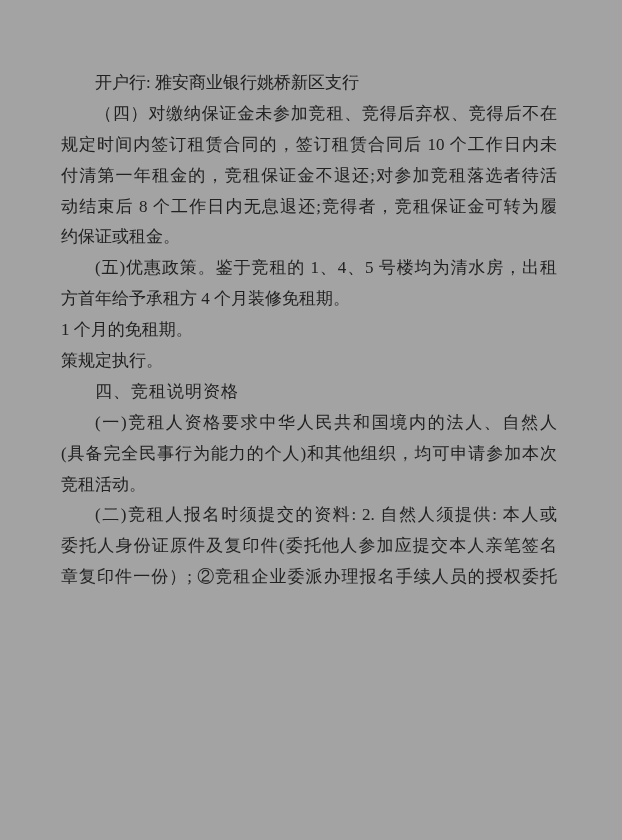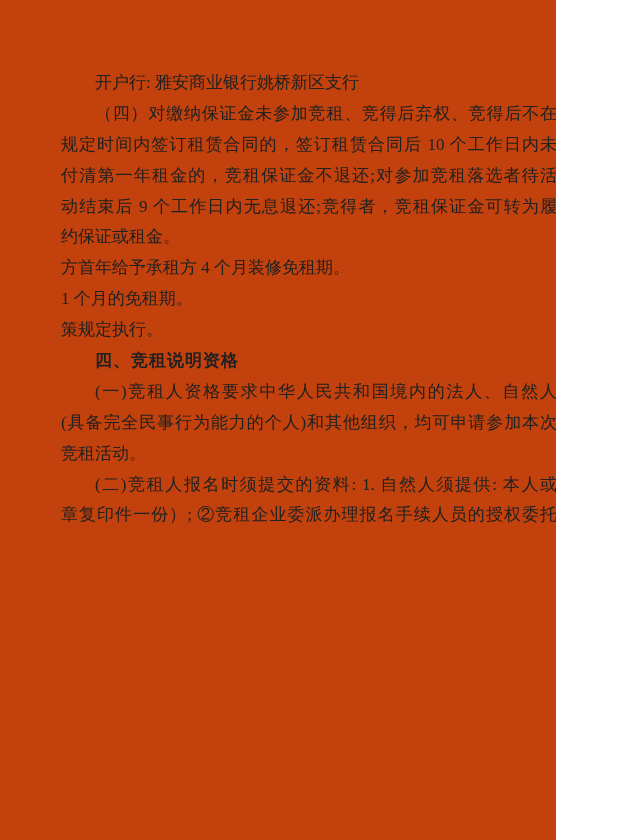--- a/index.html
+++ b/index.html
@@ -7,23 +7,23 @@
     padding: 0;
     background: #ffffff;
   }
   body {
     width: 622px;
     height: 840px;
     font-family: "Liberation Serif", "DejaVu Serif", serif;
   }
   .page {
     position: relative;
-    width: 556px;
+    width: 622px;
     height: 840px;
-    background: #c2410c;
+    background: #a3a3a3;
     overflow: hidden;
   }
   .content {
     position: absolute;
     left: 61px;
     top: 68px;
     width: 496px;
     color: #212121;
     font-size: 17px;
   }
@@ -36,39 +36,41 @@
   .fill {
     white-space: normal;
     overflow: hidden;
     text-align: justify;
     text-align-last: justify;
   }
   .indent {
     text-indent: 34px;
   }
   .heading {
-    font-weight: bold;
+    font-weight: normal;
     font-family: "Liberation Sans", "DejaVu Sans", sans-serif;
     letter-spacing: 1px;
   }
 </style>
 </head>
 <body>
 
 <div class="page">
   <div class="content">
     <div class="line indent">开户行: 雅安商业银行姚桥新区支行</div>
     <div class="line indent fill">（四）对缴纳保证金未参加竞租、竞得后弃权、竞得后不在</div>
     <div class="line fill">规定时间内签订租赁合同的，签订租赁合同后 10 个工作日内未</div>
     <div class="line fill">付清第一年租金的，竞租保证金不退还;对参加竞租落选者待活</div>
-    <div class="line fill">动结束后 9 个工作日内无息退还;竞得者，竞租保证金可转为履</div>
+    <div class="line fill">动结束后 8 个工作日内无息退还;竞得者，竞租保证金可转为履</div>
     <div class="line">约保证或租金。</div>
+    <div class="line indent fill">(五)优惠政策。鉴于竞租的 1、4、5 号楼均为清水房，出租</div>
     <div class="line">方首年给予承租方 4 个月装修免租期。</div>
     <div class="line">1 个月的免租期。</div>
     <div class="line">策规定执行。</div>
     <div class="line indent heading">四、竞租说明资格</div>
     <div class="line indent fill">(一)竞租人资格要求中华人民共和国境内的法人、自然人</div>
     <div class="line fill">(具备完全民事行为能力的个人)和其他组织，均可申请参加本次</div>
     <div class="line">竞租活动。</div>
-    <div class="line indent fill">(二)竞租人报名时须提交的资料: 1. 自然人须提供: 本人或</div>
+    <div class="line indent fill">(二)竞租人报名时须提交的资料: 2. 自然人须提供: 本人或</div>
+    <div class="line fill">委托人身份证原件及复印件(委托他人参加应提交本人亲笔签名</div>
     <div class="line fill">章复印件一份）; ②竞租企业委派办理报名手续人员的授权委托</div>
   </div>
 </div>
 
 </body></html>

